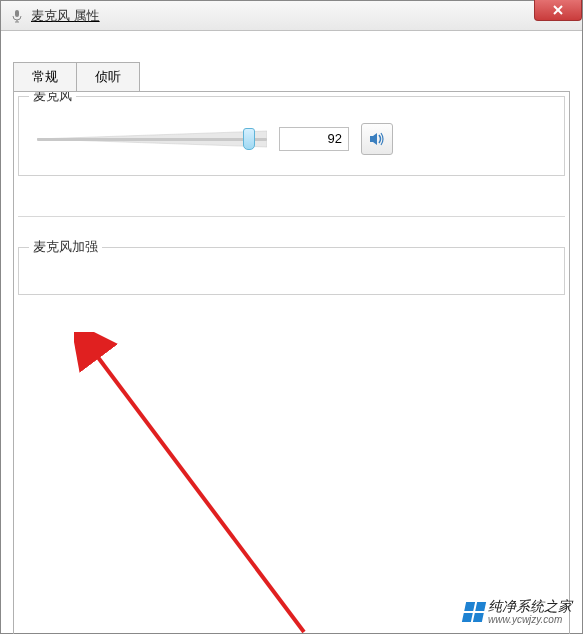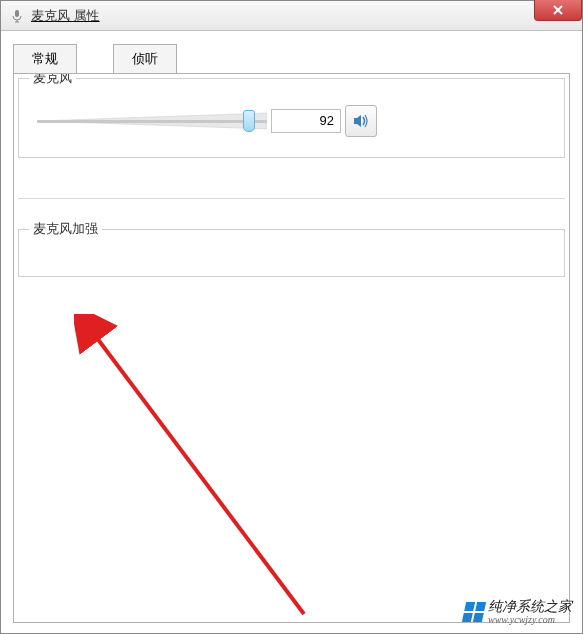--- a/index.html
+++ b/index.html
@@ -51,25 +51,24 @@
       border-radius: 0 0 4px 4px;
       display: flex;
       align-items: center;
       justify-content: center;
       color: #fff;
       font-size: 12px;
       cursor: pointer;
     }
     .tabs {
       display: flex;
-      margin-top: 12px;
+      margin-top: 30px;
       margin-left: 12px;
       position: relative;
       z-index: 2;
-      gap: 37px;
     }
     .tab {
       padding: 5px 18px;
       border: 1px solid #b0b0b0;
       background: #f4f4f4;
       margin-right: -1px;
       cursor: pointer;
       font-size: 13px;
       position: relative;
       top: 1px;
@@ -98,21 +97,21 @@
       top: -10px;
       left: 10px;
       background: #fff;
       padding: 0 4px;
       font-size: 13px;
       color: #333;
     }
     .slider-row {
       display: flex;
       align-items: center;
-      gap: 4px;
+      gap: 12px;
     }
     .slider-track {
       flex: 0 0 230px;
       height: 20px;
       position: relative;
       margin-left: 4px;
     }
     .slider-bg {
       position: absolute;
       top: 9px;
@@ -180,21 +179,20 @@
       z-index: 10;
     }
     .watermark {
       position: absolute;
       bottom: 8px;
       right: 10px;
       display: flex;
       align-items: center;
       gap: 4px;
       z-index: 20;
-      font-family: Liberation Serif, serif;
     }
     .wm-icon {
       width: 20px;
       height: 20px;
       display: grid;
       grid-template-columns: 1fr 1fr;
       grid-template-rows: 1fr 1fr;
       gap: 2px;
       transform: skewX(-12deg);
     }

